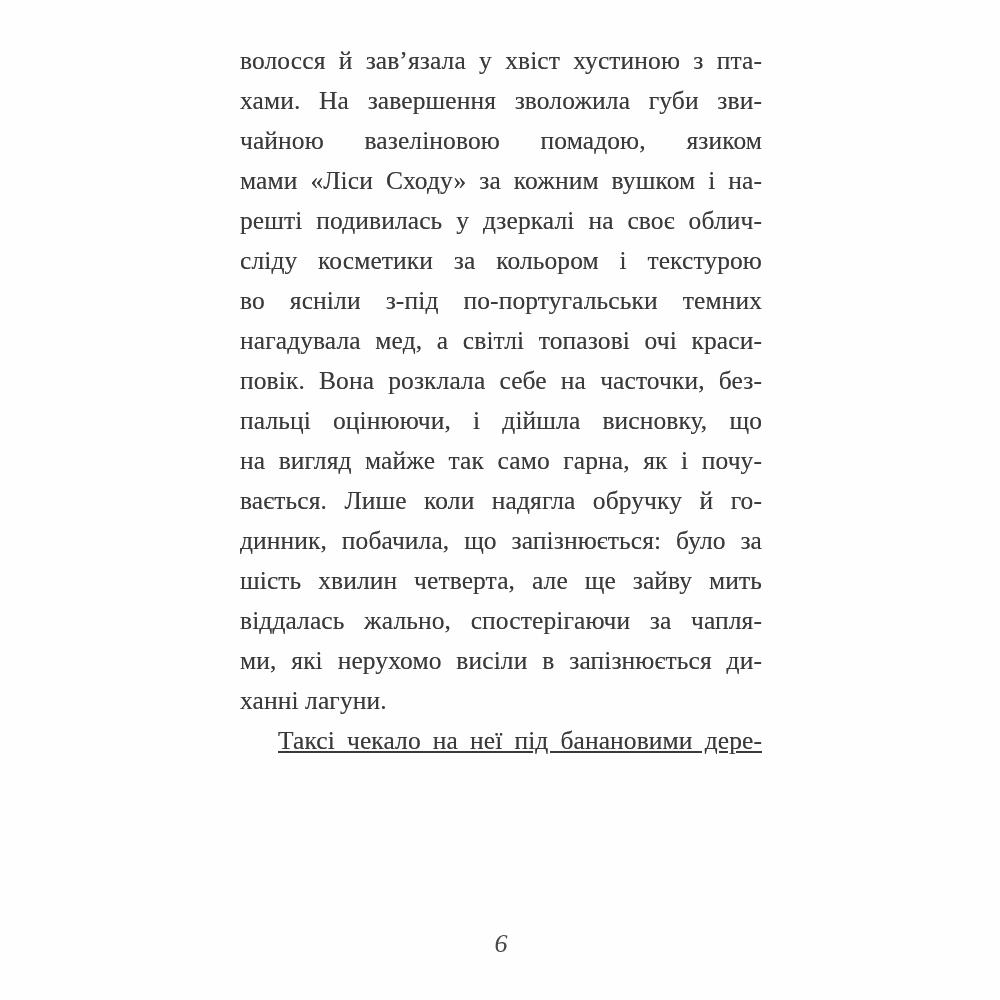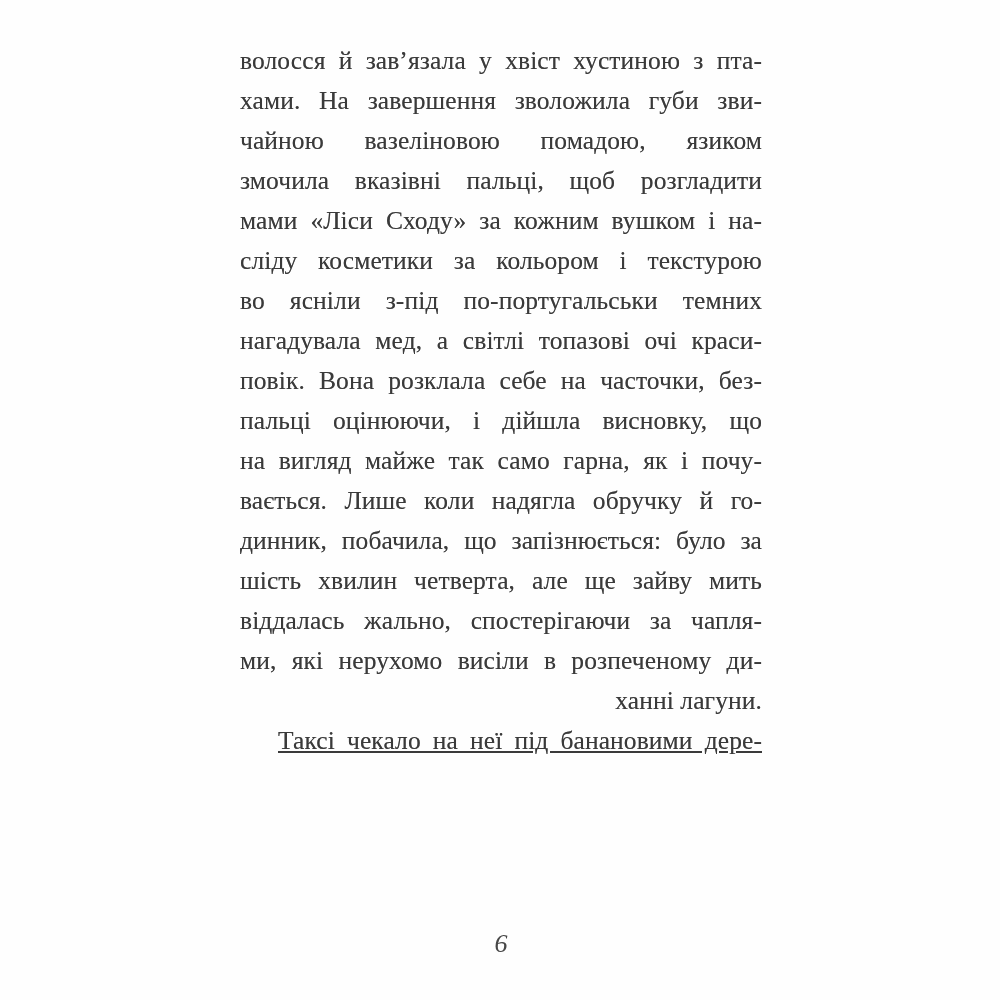--- a/index.html
+++ b/index.html
@@ -25,21 +25,21 @@
   .text-block {
     position: absolute;
     left: 240px;
     top: 33px;
     width: 522px;
     font-size: 25.5px;
     line-height: 40px;
   }
   .line {
     height: 40px;
-    text-align: right;
+    text-align: left;
     
     text-shadow: 0 0 0.4px rgba(58,58,58,0.55);
     letter-spacing: 0.1px;
   }
   .line.justify {
     text-align: justify;
     text-align-last: justify;
   }
   .line.indent {
     text-indent: 38px;
@@ -58,30 +58,30 @@
   }
 </style>
 </head>
 <body>
 
 <div class="page">
   <div class="text-block" id="text-block">
       <div class="line justify">волосся й зав’язала у хвіст хустиною з пта-</div>
       <div class="line justify">хами. На завершення зволожила губи зви-</div>
       <div class="line justify">чайною вазеліновою помадою, язиком</div>
-      <div class="line justify">змочила вказівні пальці, щоб розгладити</div>
       <div class="line justify">мами «Ліси Сходу» за кожним вушком і на-</div>
+      <div class="line justify">решті подивилась у дзеркалі на своє облич-</div>
       <div class="line justify">сліду косметики за кольором і текстурою</div>
       <div class="line justify">во ясніли з-під по-португальськи темних</div>
       <div class="line justify">нагадувала мед, а світлі топазові очі краси-</div>
       <div class="line justify">повік. Вона розклала себе на часточки, без-</div>
       <div class="line justify">пальці оцінюючи, і дійшла висновку, що</div>
       <div class="line justify">на вигляд майже так само гарна, як і почу-</div>
       <div class="line justify">вається. Лише коли надягла обручку й го-</div>
       <div class="line justify">динник, побачила, що запізнюється: було за</div>
       <div class="line justify">шість хвилин четверта, але ще зайву мить</div>
       <div class="line justify">віддалась жально, спостерігаючи за чапля-</div>
-      <div class="line justify">ми, які нерухомо висіли в розпеченому ди-</div>
+      <div class="line justify">ми, які нерухомо висіли в запізнюється ди-</div>
       <div class="line">ханні лагуни.</div>
       <div class="line justify indent">Таксі чекало на неї під банановими дере-</div>
     </div>
   <div class="page-number">6</div>
 </div>
 
 </body></html>

